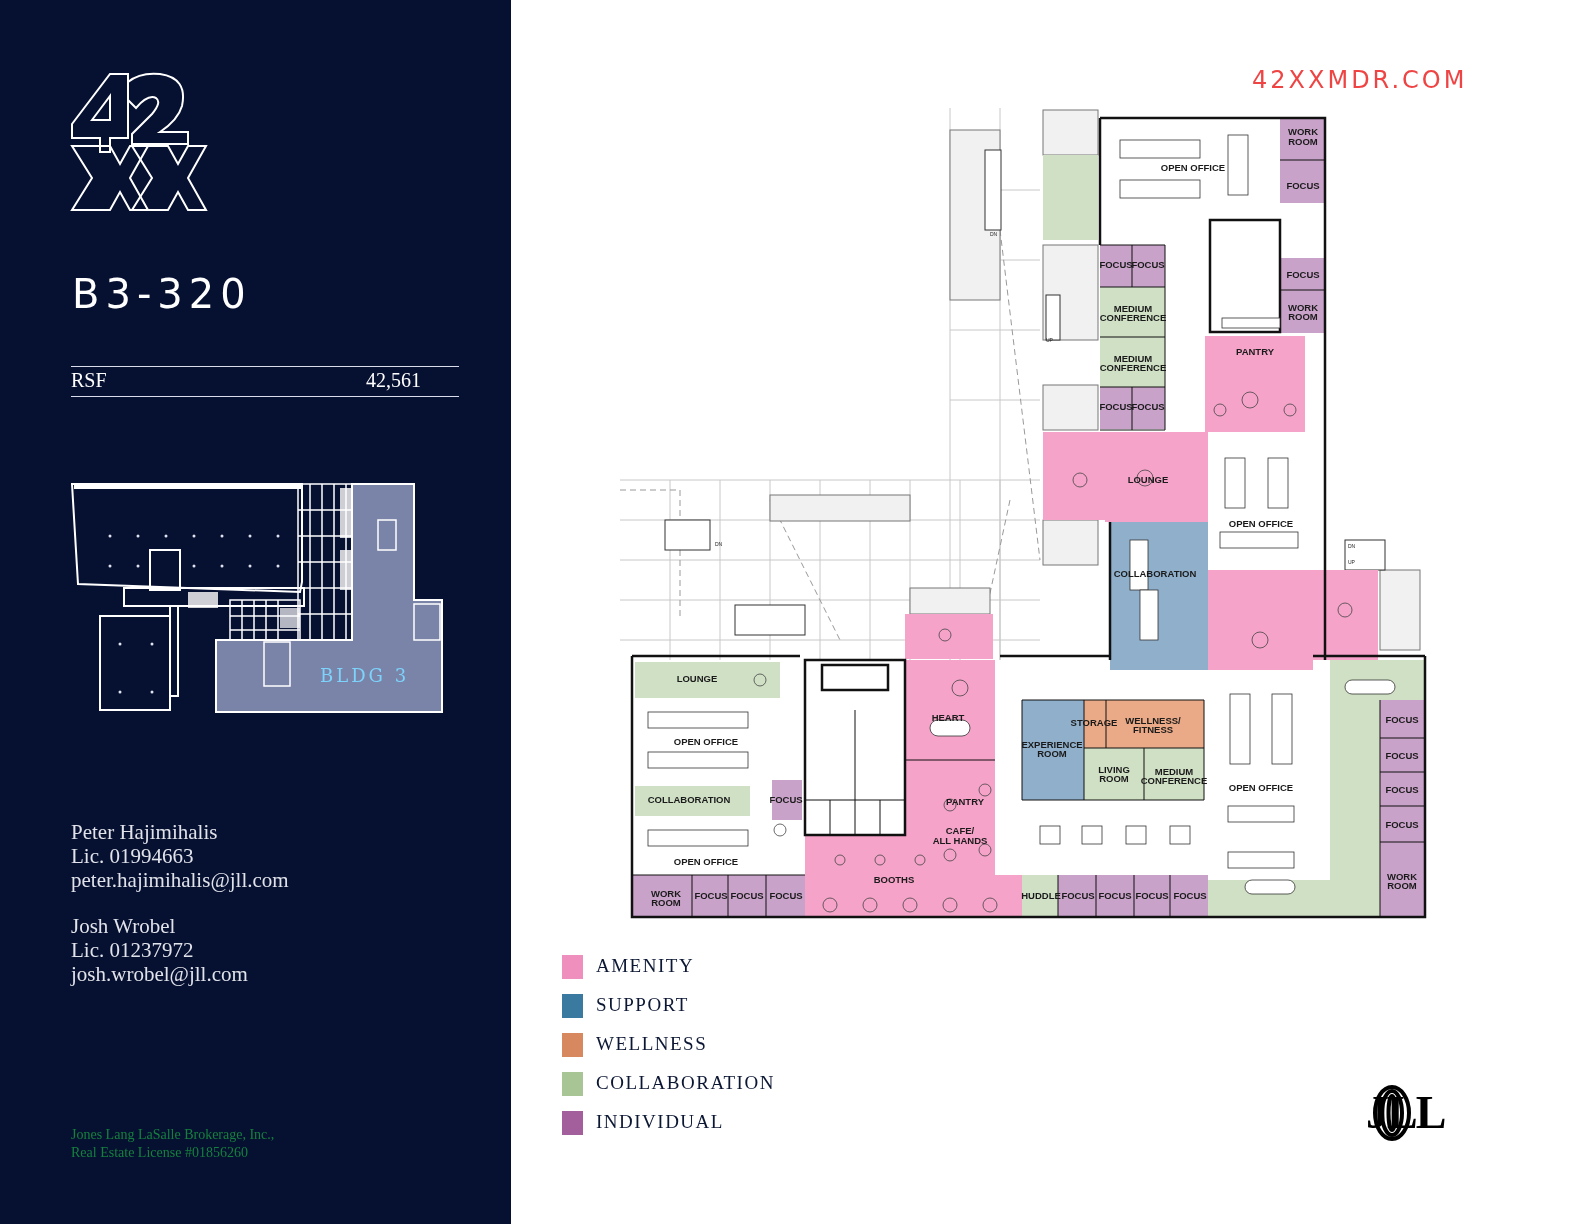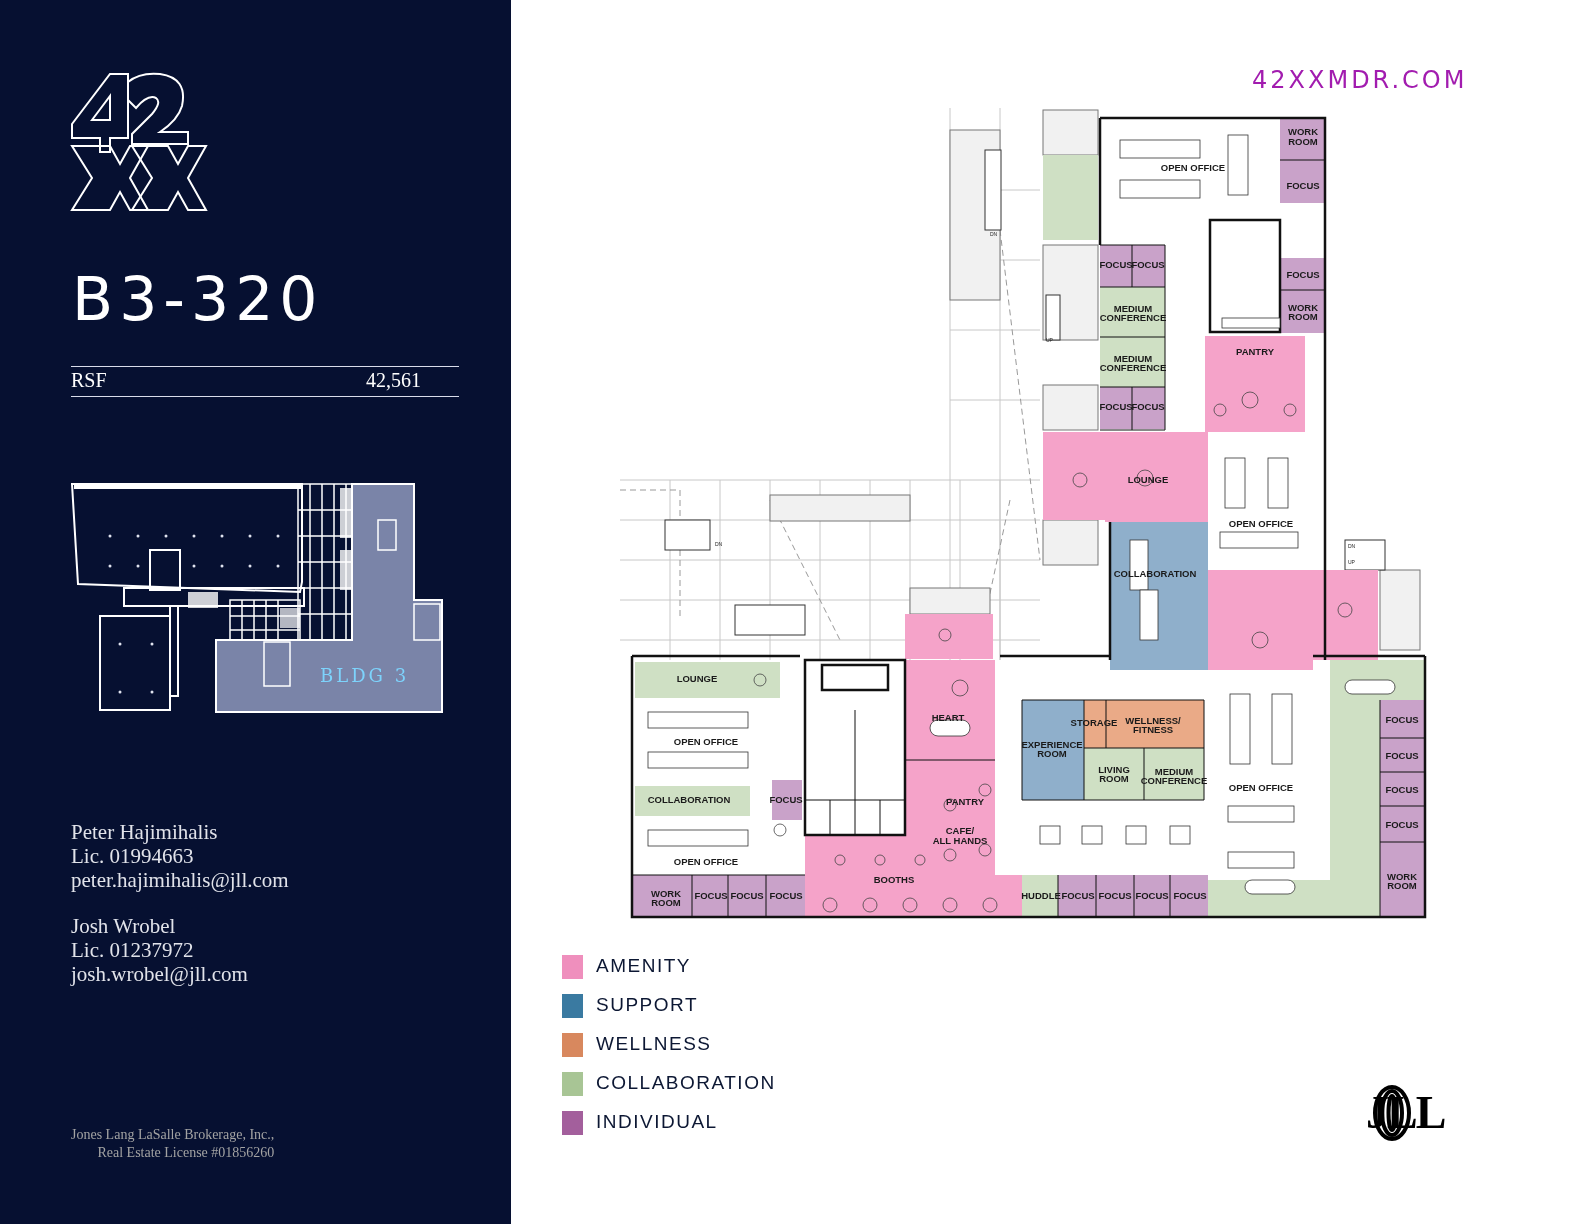--- a/index.html
+++ b/index.html
@@ -2,42 +2,42 @@
 <html><head>
 <meta charset="utf-8">
 <style>
   * { box-sizing: border-box; margin: 0; padding: 0; }
   html, body { width: 1584px; height: 1224px; overflow: hidden; background: #ffffff; }
   body { position: relative; font-family: "Liberation Serif", serif; }
 
   
   .sidebar { position: absolute; left: 0; top: 0; width: 511px; height: 1224px; background: #061031; color: #ffffff; }
   .logo { position: absolute; left: 70px; top: 72px; width: 140px; height: 150px; }
-  .suite-title { position: absolute; left: 72px; top: 264px; font-family: "DejaVu Sans", sans-serif; font-size: 60px; letter-spacing: 6px; color: #ffffff; font-weight: normal; }
+  .suite-title { position: absolute; left: 72px; top: 271px; font-family: "DejaVu Sans", sans-serif; font-size: 40px; letter-spacing: 6px; color: #ffffff; font-weight: normal; }
   .rsf-row { position: absolute; left: 71px; top: 366px; width: 388px; height: 31px; border-top: 1px solid #d9dcea; border-bottom: 1px solid #d9dcea; font-family: "Liberation Serif", serif; font-size: 20px; color: #ffffff; }
   .rsf-label { position: absolute; left: 0; top: 2px; }
   .rsf-value { position: absolute; left: 295px; top: 2px; }
 
   .keyplan { position: absolute; left: 70px; top: 480px; width: 376px; height: 236px; }
   .keyplan-label { position: absolute; left: 320px; top: 665px; font-family: "DejaVu Serif", serif; font-size: 18px; letter-spacing: 3px; color: #7dd3fc; }
 
   .contacts { position: absolute; left: 71px; top: 820px; font-family: "Liberation Serif", serif; font-size: 21px; line-height: 24px; color: #e1e3ea; }
   .contact { margin-bottom: 22px; }
   .contact span { display: block; }
-  .license { position: absolute; left: 71px; top: 1126px; font-family: "Liberation Serif", serif; font-size: 14px; line-height: 18px; color: #a3a3a3; text-align: right; }
+  .license { position: absolute; left: 71px; top: 1126px; font-family: "Liberation Serif", serif; font-size: 14px; line-height: 18px; color: #15803d; }
   .license span { display: block; }
 
   
-  .site-url { position: absolute; left: 1252px; top: 66px; font-family: "DejaVu Sans", sans-serif; font-size: 24px; letter-spacing: 3px; color: #a21caf; }
+  .site-url { position: absolute; left: 1252px; top: 66px; font-family: "DejaVu Sans", sans-serif; font-size: 24px; letter-spacing: 3px; color: #ef4444; }
   .floorplan { position: absolute; left: 610px; top: 100px; width: 830px; height: 840px; }
 
   .legend { position: absolute; left: 562px; top: 953px; }
   .legend-item { position: relative; height: 39px; }
   .legend-swatch { position: absolute; left: 0; top: 2px; width: 21px; height: 24px; }
-  .legend-label { position: absolute; left: 34px; top: 2px; font-family: Liberation Sans, sans-serif; font-size: 19px; letter-spacing: 1.5px; color: #0c1733; white-space: nowrap; }
+  .legend-label { position: absolute; left: 34px; top: 2px; font-family: Liberation Serif, serif; font-size: 19px; letter-spacing: 1.5px; color: #0c1733; white-space: nowrap; }
 
   .jll-logo { position: absolute; left: 1372px; top: 1084px; width: 126px; height: 58px; }
   .jll-text { position: absolute; left: 1366px; top: 1090px; font-family: "Liberation Serif", serif; font-weight: bold; font-size: 46px; color: #000; letter-spacing: -2px; line-height: 46px; }
 
   .room-label { font-family: "Liberation Sans", sans-serif; font-size: 9.5px; font-weight: bold; fill: #1a1a1a; }
 </style>
 </head>
 <body>
 
 <aside class="sidebar">

